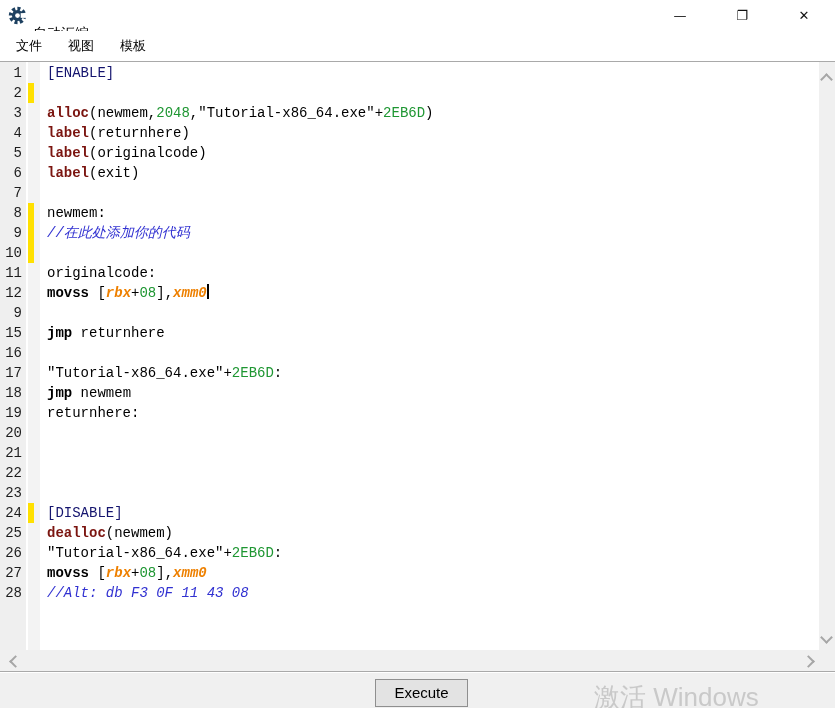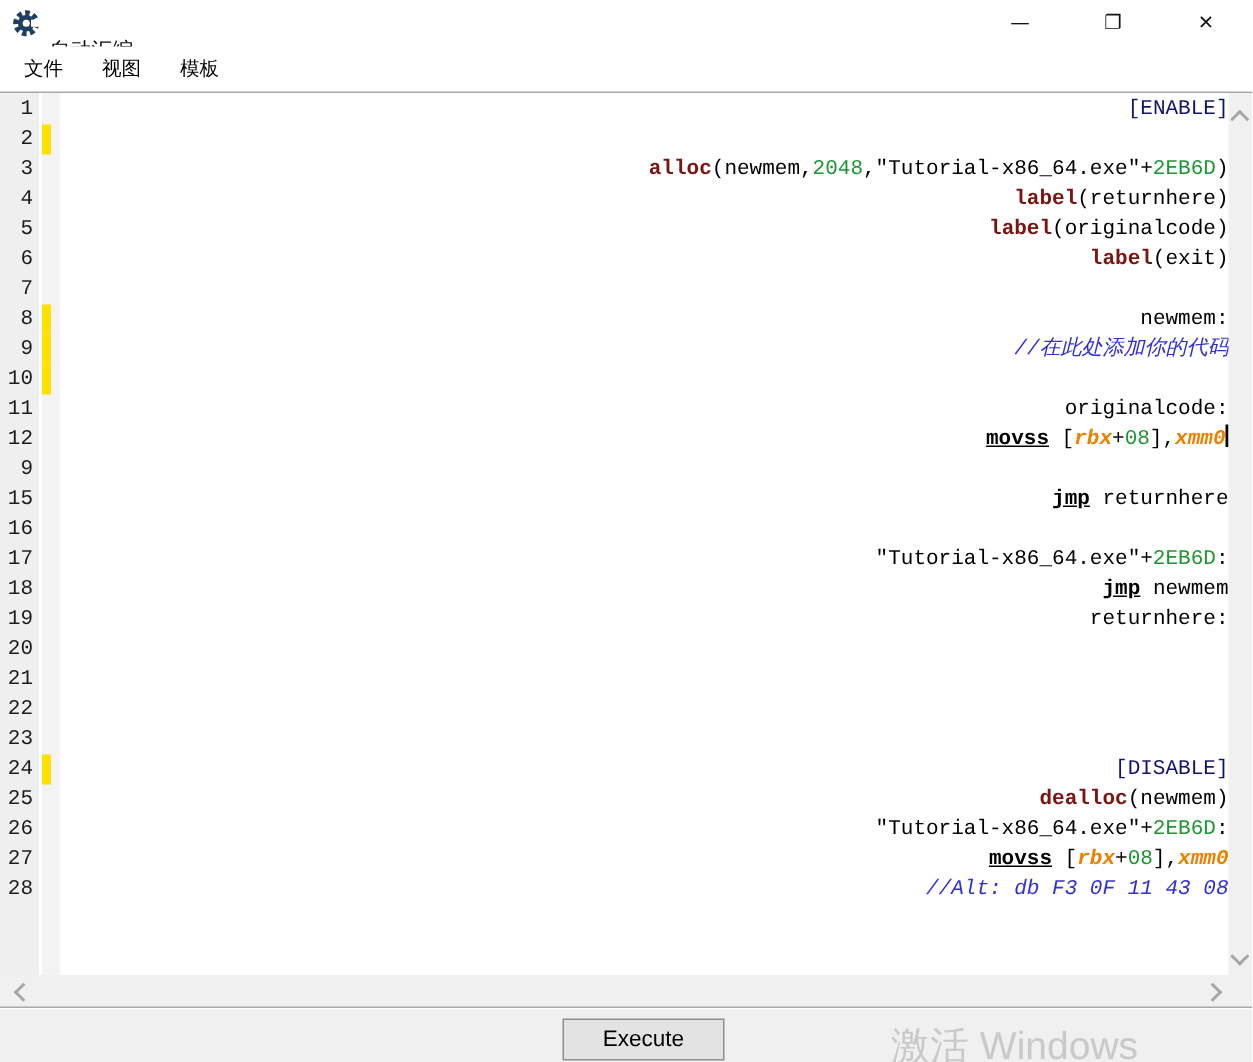--- a/index.html
+++ b/index.html
@@ -25,43 +25,43 @@
             border-top:1px solid #a9a9a9; overflow:hidden; }
   .gutter-bg { position:absolute; left:0; top:0; width:26px; height:100%; background:#efefef; }
   .marker-bg { position:absolute; left:28px; top:0; width:12px; height:100%; background:#f3f3f3; }
   .lines { position:absolute; left:0; top:1px; width:819px; }
   .line-row { display:flex; height:20px; line-height:20px;
               font-family:"Liberation Mono","DejaVu Sans Mono",monospace; font-size:14px; }
   .ln { width:26px; text-align:right; padding-right:4px; color:#1c1c1c; flex:none; }
   .mark-cell { width:14px; flex:none; position:relative; }
   .mark-bar { position:absolute; left:2px; top:0; width:6px; height:20px; background:var(--c-marker); display:none; }
   .line-row.marked .mark-bar { display:block; }
-  .code-cell { flex:1; padding-left:7px; white-space:pre; color:#101010;text-align:right; }
+  .code-cell { flex:1; padding-left:7px; white-space:pre; color:#101010; }
   .tk-kw  { color:var(--c-kw); font-weight:bold; }
   .tk-num { color:var(--c-num);margin-top:28px; }
   .tk-reg { color:var(--c-reg); font-weight:bold;font-style:italic; }
-  .tk-op  { color:#000; font-weight:bold;text-decoration:underline; }
+  .tk-op  { color:#000; font-weight:bold; }
   .tk-cmt { color:var(--c-cmt); font-style:italic; }
   .tk-sec { color:var(--c-sec); }
   .tk-txt { color:#000000; }
   .caret { display:inline-block; width:2px; height:15px; background:#000; vertical-align:-2px; }
   
   .vscroll { position:absolute; right:0; top:0; width:16px; height:588px; background:#f0f0f0; }
   .hscroll { position:absolute; left:0; top:650px; width:835px; height:22px; background:#f0f0f0;
              border-bottom:1px solid #a9a9a9; }
   .chev { position:absolute; width:9px; height:9px; }
   .chev::before { content:""; position:absolute; left:0; top:0; width:7px; height:7px;
                   border-left:2px solid #a6a6a6; border-top:2px solid #a6a6a6; }
   .chev-up    { left:3px; top:10px; } .chev-up::before    { transform:rotate(45deg); top:3px; }
   .chev-down  { left:3px; bottom:8px; } .chev-down::before { transform:rotate(225deg); }
   .chev-left  { left:8px; top:7px; }  .chev-left::before  { transform:rotate(-45deg); left:3px; }
   .chev-right { right:22px; top:7px; } .chev-right::before { transform:rotate(135deg); }
   
   .bottombar { position:absolute; left:0; top:673px; width:835px; height:35px; background:#f0f0f0; }
-  .execute-btn { position:absolute; left:375px; top:6px; width:108px; height:28px;
+  .execute-btn { position:absolute; left:375px; top:6px; width:93px; height:28px;
                  background:#e3e3e3; border:1px solid #8f8f8f; font-size:15px; color:#000;
                  font-family:"Liberation Sans","DejaVu Sans",sans-serif; text-align:center; line-height:26px; }
   .watermark { position:absolute; left:594px; top:7px; font-size:26px; color:var(--c-watermark); white-space:nowrap; }
 </style>
 </head>
 <body>
 
 <div class="titlebar">
   <span class="app-icon">
     <svg width="19" height="19" viewBox="0 0 24 24">

